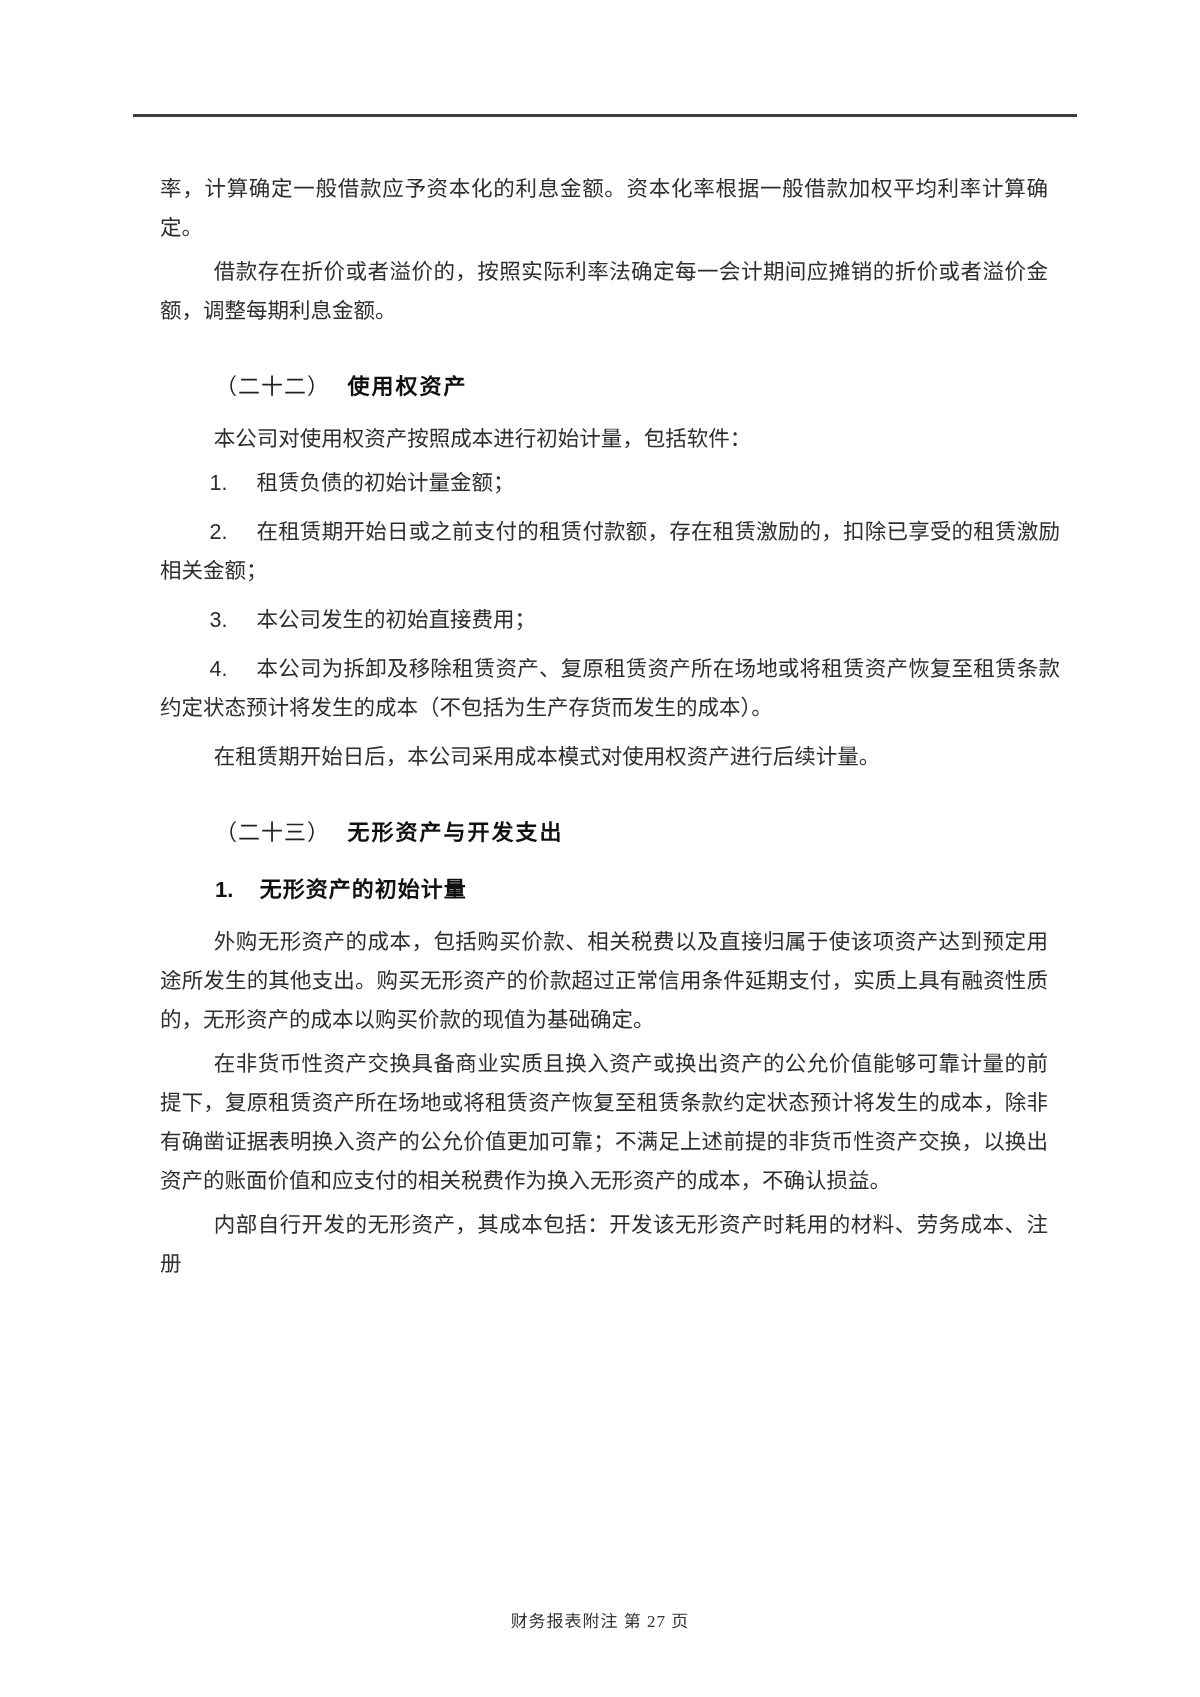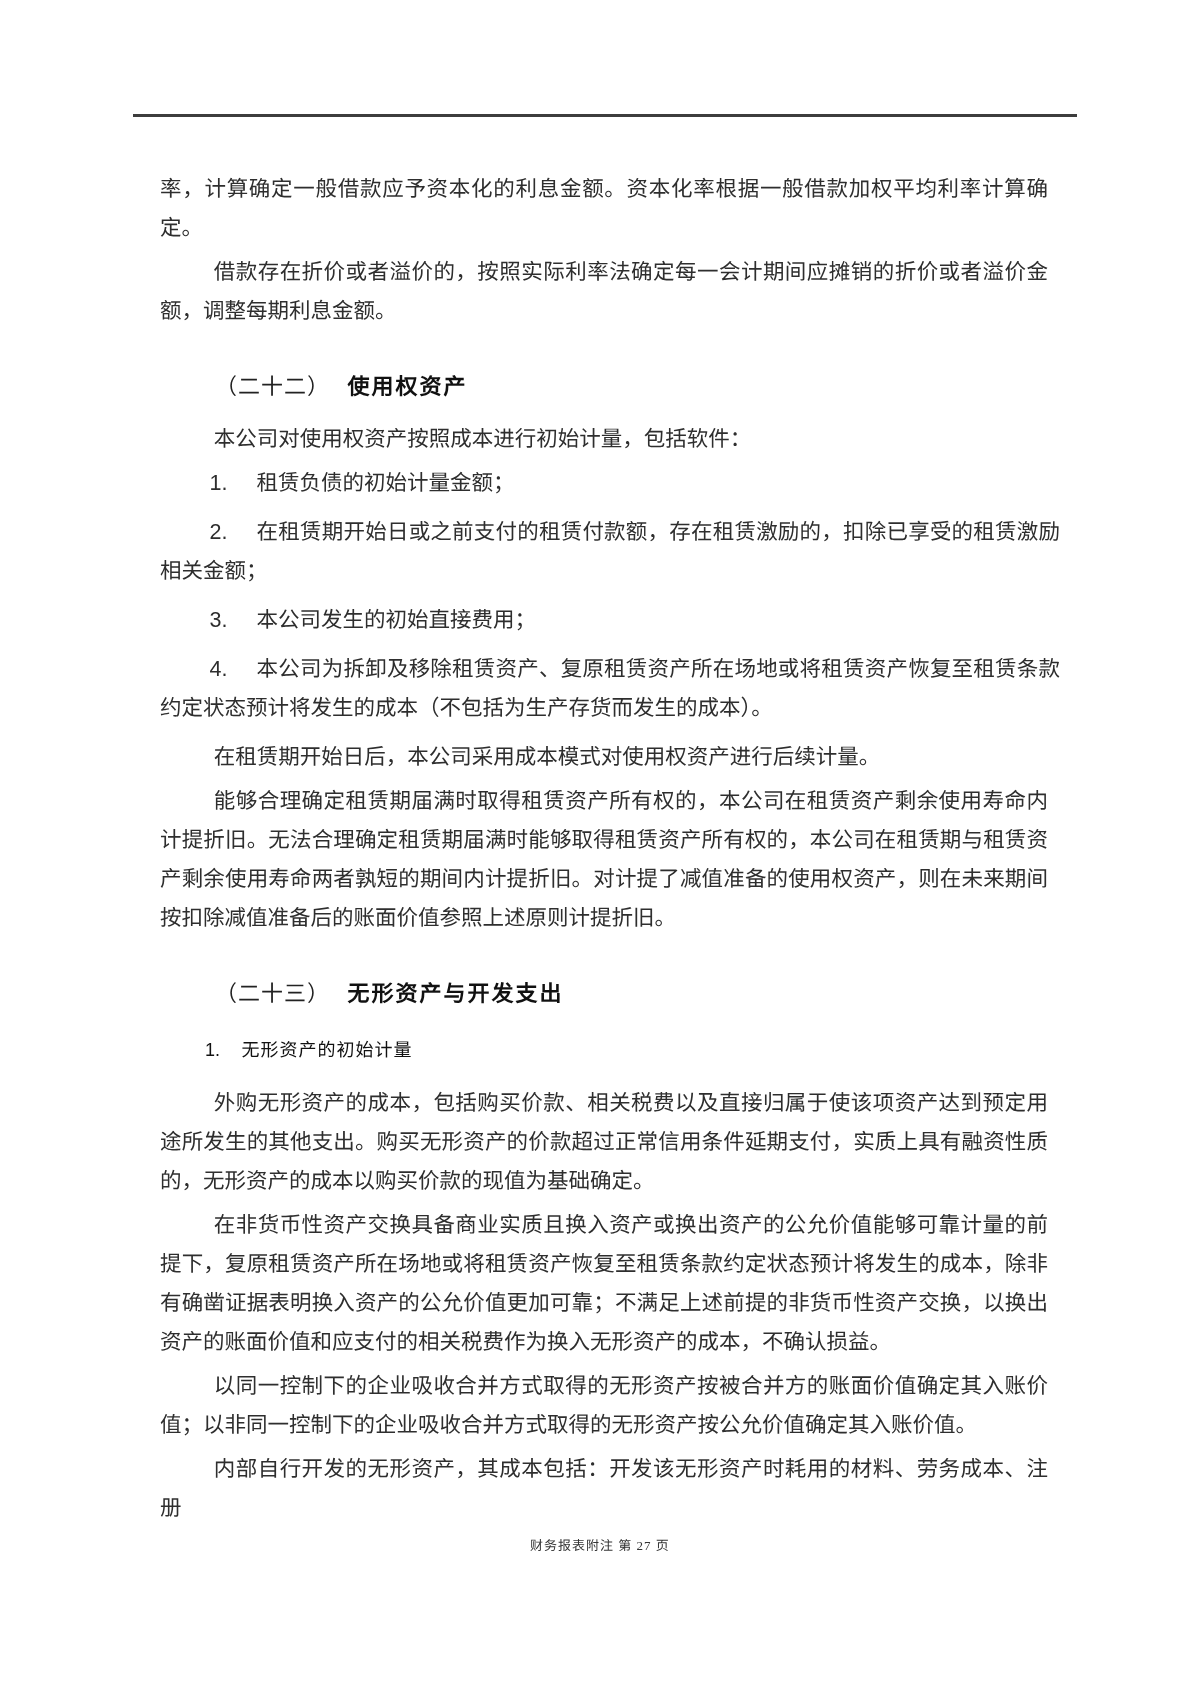--- a/index.html
+++ b/index.html
@@ -66,41 +66,41 @@
     letter-spacing: 1px;
   }
   h2.sec .h-title {
     font-family: "Liberation Sans", sans-serif;
     font-weight: 700;
     color: #111111;
     margin-left: 0.8em;
     letter-spacing: 2px;
   }
   h3.subsec {
-    font-size: 18px;
+    font-size: 22px;
     line-height: 39px;
     margin: 18px 0 14px 0;
     text-indent: 2.5em;
     font-family: "Liberation Sans", sans-serif;
-    font-weight: 400;
+    font-weight: 700;
     color: #111111;
   }
   h3.subsec .h-num {
     margin-right: 1.2em;
   }
   h3.subsec .h-title {
     letter-spacing: 1px;
   }
   .footer {
     position: absolute;
     left: 0;
-    top: 1526px;
+    top: 1602px;
     width: 1200px;
     text-align: center;
-    font-size: 13px;
+    font-size: 17px;
     line-height: 39px;
     color: #333333;
     letter-spacing: 1px;
   }
 </style>
 </head>
 <body>
 
 <div class="page">
 
@@ -129,37 +129,35 @@
     <p class="body li">
       <span class="li-num">3.</span><span>本公司发生的初始直接费用；</span>
     </p>
 
     <p class="body li">
       <span class="li-num">4.</span><span>本公司为拆卸及移除租赁资产、复原租赁资产所在场地或将租赁资产恢复至租赁条款约定状态预计将发生的成本（不包括为生产存货而发生的成本）。</span>
     </p>
 
     <p class="body">在租赁期开始日后，本公司采用成本模式对使用权资产进行后续计量。</p>
 
-    <p class="body">能够合理确定租赁期届满时取得租赁资产所有权的，本公司在租赁资产剩余使用寿命内计提折旧。无法合理确定租赁期届满时能够取得租赁资产所有权的，本公司在租赁期与租赁资产剩余使用寿命两者孰短的期间内计提折旧。对计提了减值准备的使用权资产，则在未来期间按扣除减值准备后的账面价值参照上述原则计提折旧。</p>
 
     <h2 class="sec">
       <span class="h-num">（二十三）</span><span class="h-title">无形资产与开发支出</span>
     </h2>
 
 
     <h3 class="subsec">
       <span class="h-num">1.</span><span class="h-title">无形资产的初始计量</span>
     </h3>
 
     <p class="body">外购无形资产的成本，包括购买价款、相关税费以及直接归属于使该项资产达到预定用途所发生的其他支出。购买无形资产的价款超过正常信用条件延期支付，实质上具有融资性质的，无形资产的成本以购买价款的现值为基础确定。</p>
 
 
     <p class="body">在非货币性资产交换具备商业实质且换入资产或换出资产的公允价值能够可靠计量的前提下，复原租赁资产所在场地或将租赁资产恢复至租赁条款约定状态预计将发生的成本，除非有确凿证据表明换入资产的公允价值更加可靠；不满足上述前提的非货币性资产交换，以换出资产的账面价值和应支付的相关税费作为换入无形资产的成本，不确认损益。</p>
 
-    <p class="body">以同一控制下的企业吸收合并方式取得的无形资产按被合并方的账面价值确定其入账价值；以非同一控制下的企业吸收合并方式取得的无形资产按公允价值确定其入账价值。</p>
 
     <p class="body">内部自行开发的无形资产，其成本包括：开发该无形资产时耗用的材料、劳务成本、注册</p>
 
   </div>
 
   <div class="footer">财务报表附注 第 27 页</div>
 
 </div>
 
 </body></html>

